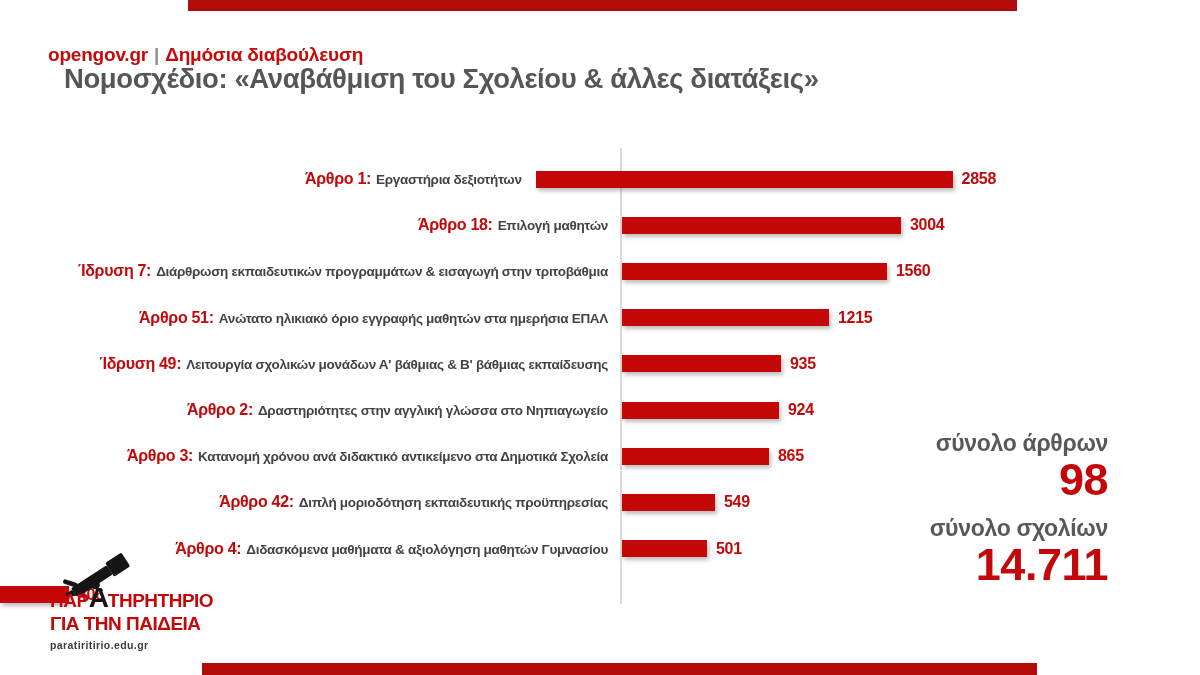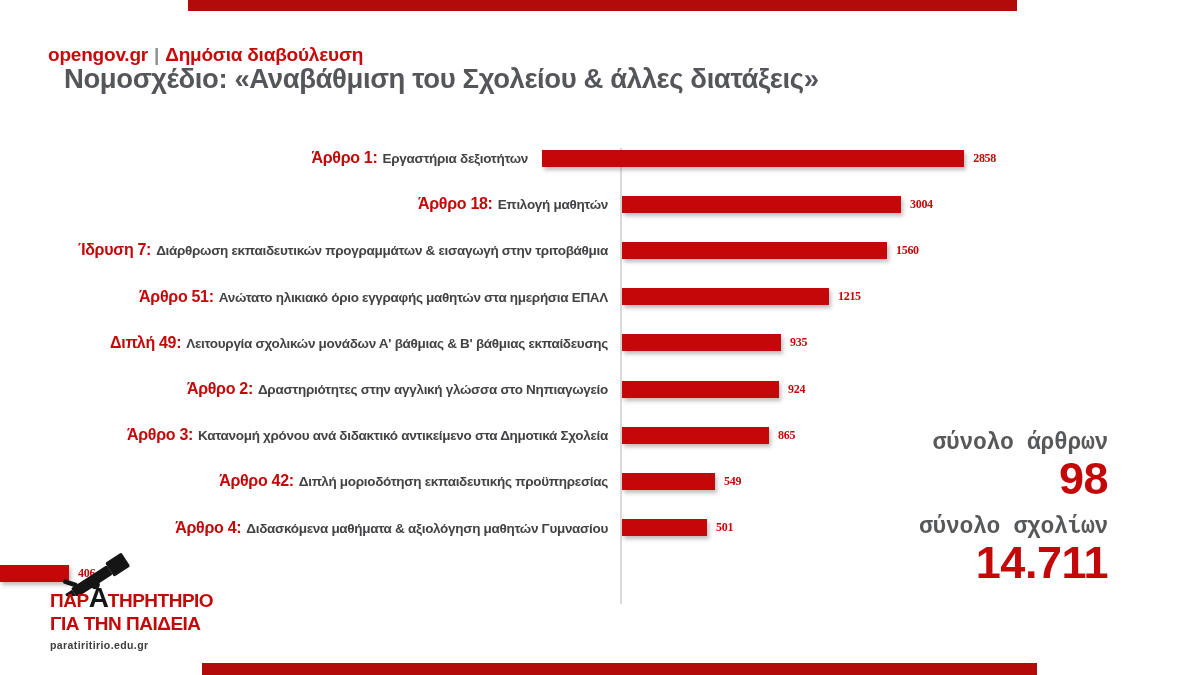--- a/index.html
+++ b/index.html
@@ -12,32 +12,32 @@
   .accent-bottom { position:absolute; left:202px; top:663px; width:835px; height:12px; background:#b30a0a; }
 
   
   .brand { position:absolute; left:48px; top:44px; font-size:19px; font-weight:bold;
            color:#c90808; letter-spacing:-0.2px; }
   .brand .pipe { color:#8e8e90; padding:0 6px; font-weight:bold; }
   .title { position:absolute; left:64px; top:63px; font-size:27.5px; font-weight:bold;
            color:#55565a; letter-spacing:-0.4px; }
 
   
-  .chart { position:absolute; left:0; top:135px; width:996px; }
+  .chart { position:absolute; left:0; top:156px; width:996px; }
   .axis-line { position:absolute; left:620px; top:148px; width:2px; height:456px; background:#dadada; }
   .row { display:flex; align-items:center; height:46.2px; }
   .row-label { width:608px; text-align:right; white-space:nowrap; margin-right:14px; }
   .article { color:#c40708; font-weight:bold; font-size:16px; letter-spacing:-0.3px; }
   .desc    { color:#434346; font-weight:bold; font-size:13.5px; letter-spacing:-0.3px; margin-left:5px; }
   .bar { height:17px; background:#c40708; box-shadow:2px 3px 4px rgba(110,110,110,0.45); }
-  .bar-value { margin-left:9px; color:#c40708; font-weight:bold; font-size:12px; letter-spacing:-0.3px;font-family:Liberation Serif, serif; }
+  .bar-value { margin-left:9px; color:#c40708; font-weight:bold; font-size:16px; letter-spacing:-0.3px; }
 
   
   .totals { position:absolute; right:92px; top:430px; text-align:right; }
-  .totals .t-label { font-size:23px; font-weight:bold; color:#57585a; letter-spacing:-0.3px;font-family:Liberation Mono, monospace; }
+  .totals .t-label { font-size:23px; font-weight:bold; color:#57585a; letter-spacing:-0.3px; }
   .totals .t-value { font-size:45px; font-weight:bold; color:#c40708; line-height:1.02; letter-spacing:-0.5px; }
   .totals .gap { margin-top:12px; }
 
   
   .logo { position:absolute; left:50px; top:546px; width:210px; }
   .logo .scope { position:absolute; left:2px; top:-2px; width:92px; height:52px; }
   .logo .l1 { position:relative; margin-top:36px; font-weight:bold; font-size:19px;
               color:#c40708; letter-spacing:-0.5px; white-space:nowrap; }
   .logo .l1 .bigA { color:#151515; font-size:28px; letter-spacing:-1px; }
   .logo .l2 { font-weight:bold; font-size:19px; color:#c40708; letter-spacing:-0.5px;
@@ -87,21 +87,21 @@
     <div class="row">
       <div class="row-label">
         <span class="article">Άρθρο 51:</span><span class="desc">Ανώτατο ηλικιακό όριο εγγραφής μαθητών στα ημερήσια ΕΠΑΛ</span>
       </div>
       <div class="bar" style="width: 207px;"></div>
       <div class="bar-value">1215</div>
     </div>
 
     <div class="row">
       <div class="row-label">
-        <span class="article">Διπλή 49:</span><span class="desc">Λειτουργία σχολικών μονάδων Α' βάθμιας &amp; Β' βάθμιας εκπαίδευσης</span>
+        <span class="article">Ίδρυση 49:</span><span class="desc">Λειτουργία σχολικών μονάδων Α' βάθμιας &amp; Β' βάθμιας εκπαίδευσης</span>
       </div>
       <div class="bar" style="width: 159px;"></div>
       <div class="bar-value">935</div>
     </div>
 
     <div class="row">
       <div class="row-label">
         <span class="article">Άρθρο 2:</span><span class="desc">Δραστηριότητες στην αγγλική γλώσσα στο Νηπιαγωγείο</span>
       </div>
       <div class="bar" style="width: 157px;"></div>

